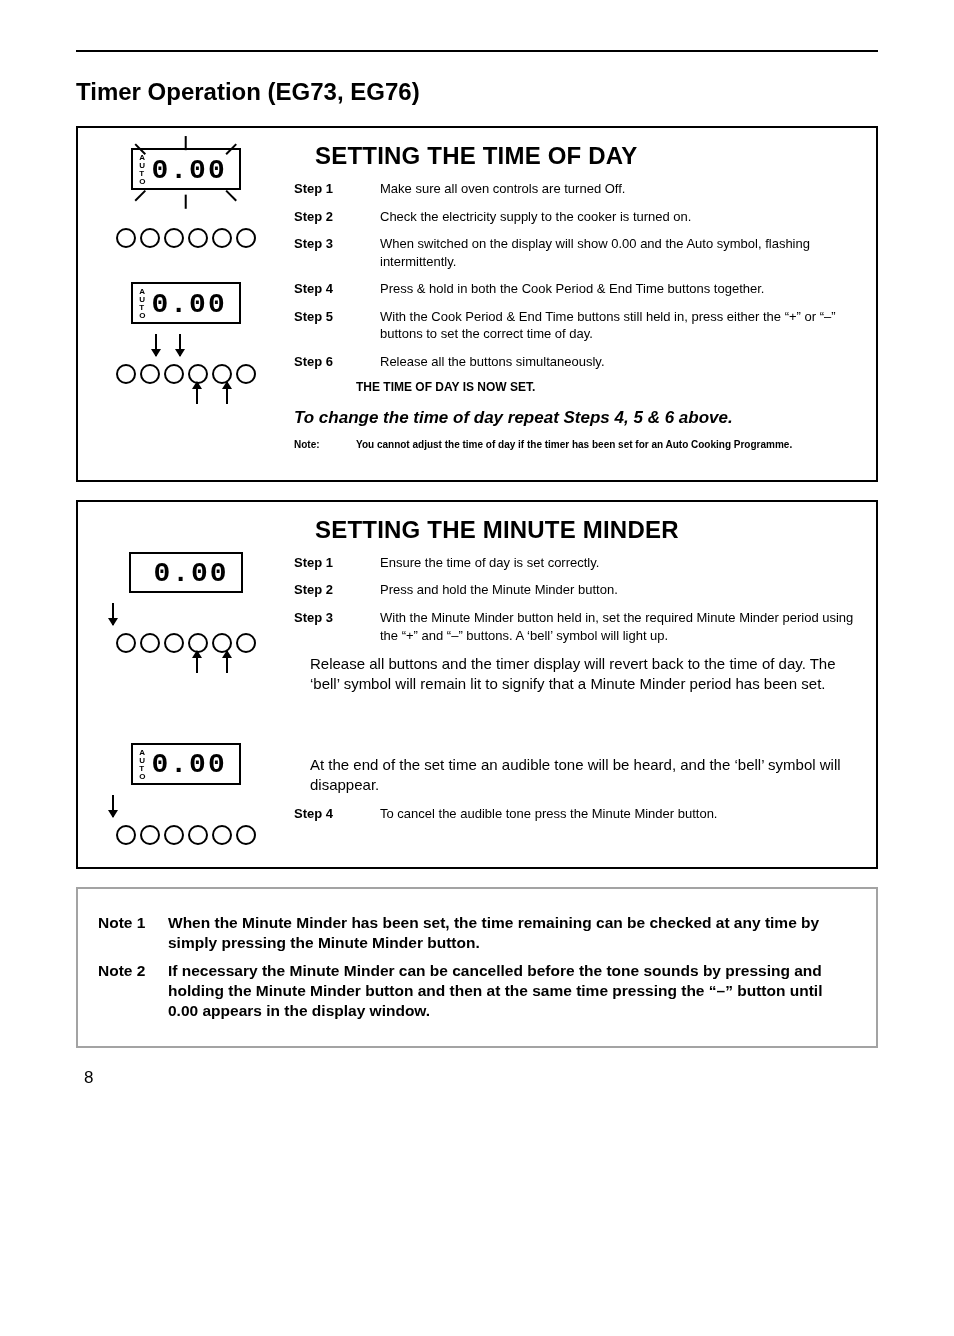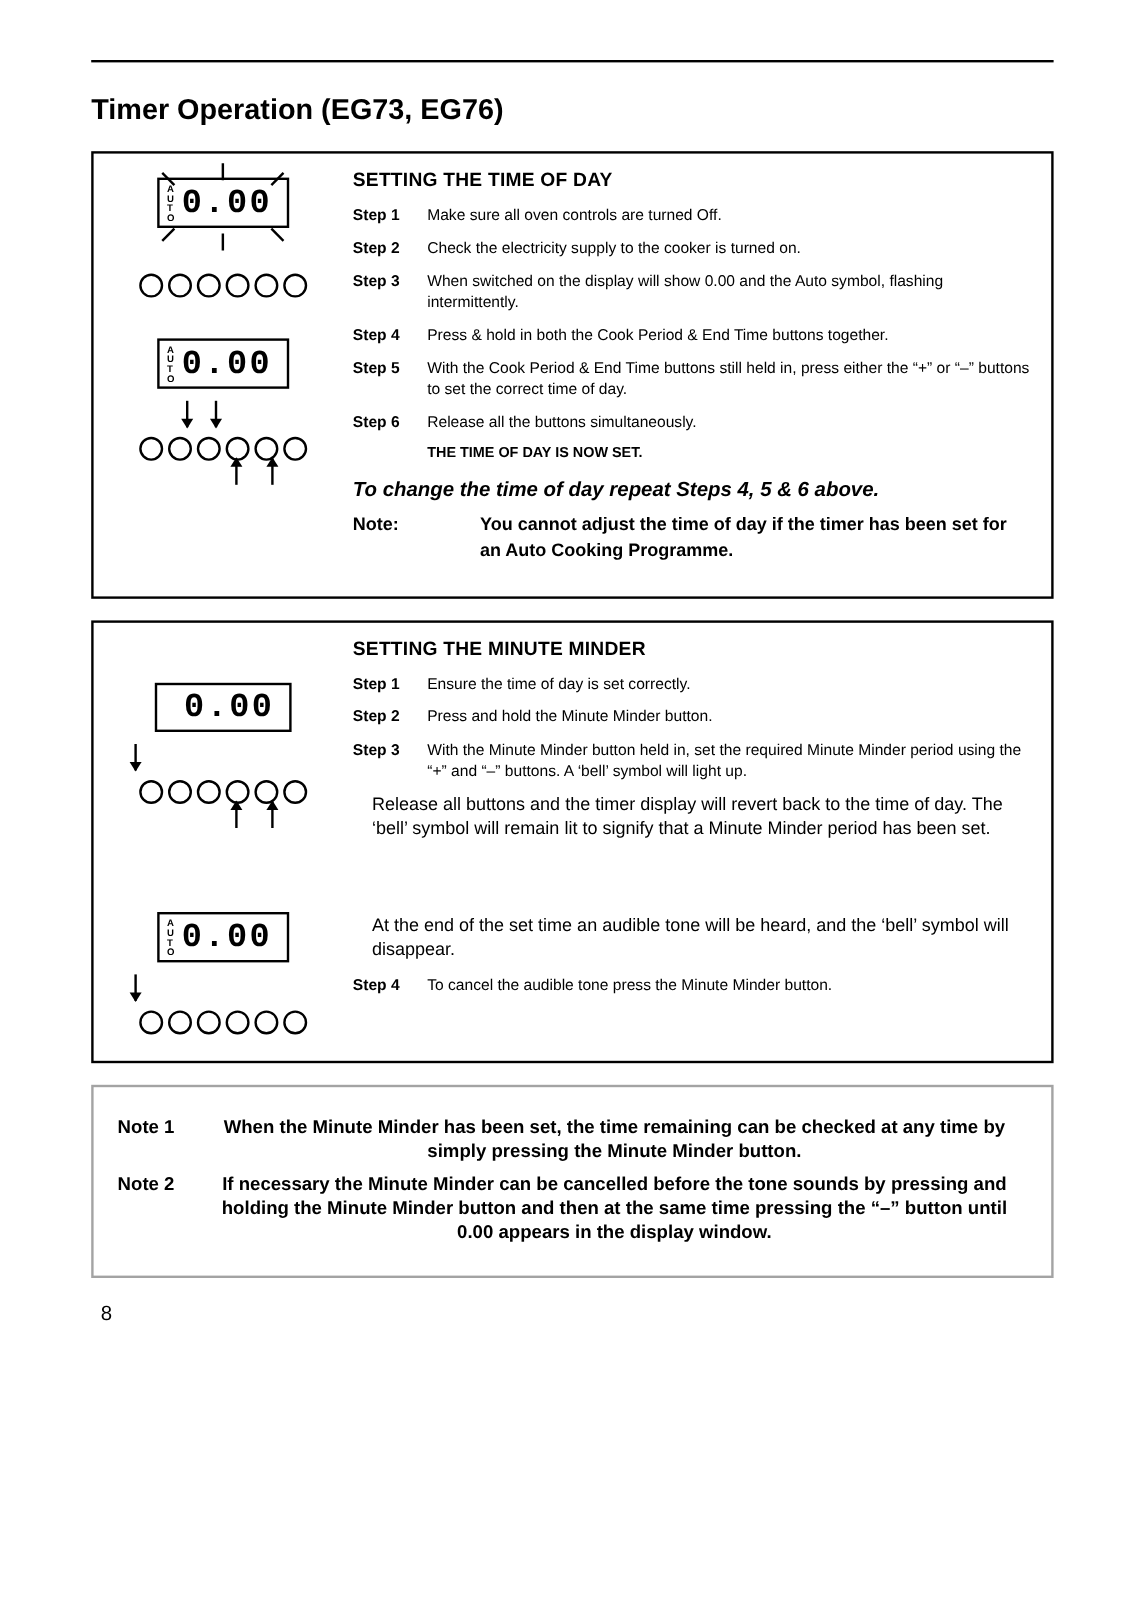--- a/index.html
+++ b/index.html
@@ -35,55 +35,56 @@
     display: flex;
     flex-direction: column;
     align-items: center;
     padding-top: 6px;
     font-family: "Courier New", monospace;
   }
   .text-col {
     flex: 1;
   }
   h2 {
-    font-size: 16px;
+    font-size: 24px;
     font-weight: 700;
     margin-bottom: 10px;
     letter-spacing: 0.2px;
+    margin-left: 21px;
   }
   .step {
     display: flex;
     margin: 10px 0;
     font-size: 13px;
     line-height: 1.35;
   }
   .step-label {
     flex: 0 0 62px;
     font-weight: 700;
   }
   .step-text {
     flex: 1;
+    margin-left: 24px;
   }
   .bold-line {
     font-weight: 700;
     margin: 6px 0 0 62px;
     font-size: 12px;
   }
   .italic-line {
     font-style: italic;
     font-weight: 700;
     margin: 14px 0 10px 0;
     font-size: 17px;
   }
   .note-line {
     display: flex;
     margin: 6px 0;
-    font-size: 15px;
+    font-size: 10px;
     line-height: 1.35;
-    gap: 44px;
   }
   .note-label {
     flex: 0 0 62px;
     font-weight: 700;
   }
   .note-text {
     flex: 1;
     font-weight: 700;
   }
   .para {
@@ -101,21 +102,20 @@
     font-size: 15.5px;
     line-height: 1.3;
   }
   .bottom-note-label {
     flex: 0 0 70px;
     font-weight: 700;
   }
   .bottom-note-text {
     flex: 1;
     font-weight: 700;
-    text-align: center;
   }
   .page-num {
     font-size: 17px;
     margin-top: 20px;
     margin-left: 8px;
   }
 
   
   .disp-box {
     border: 2px solid #000;

